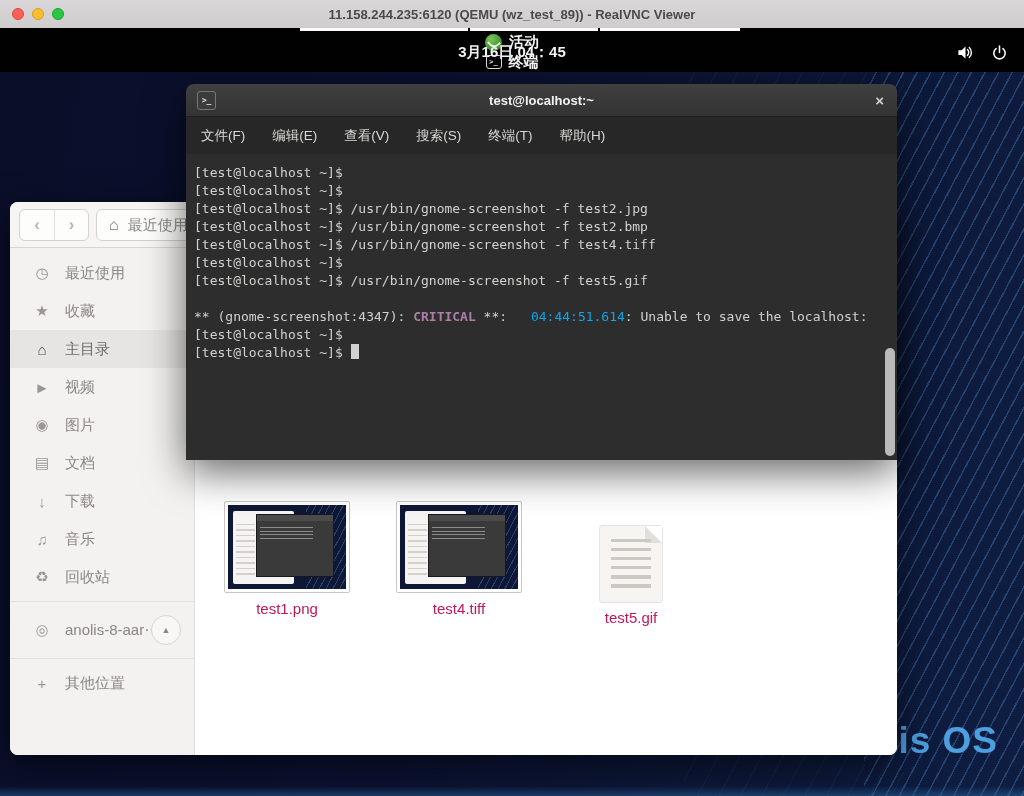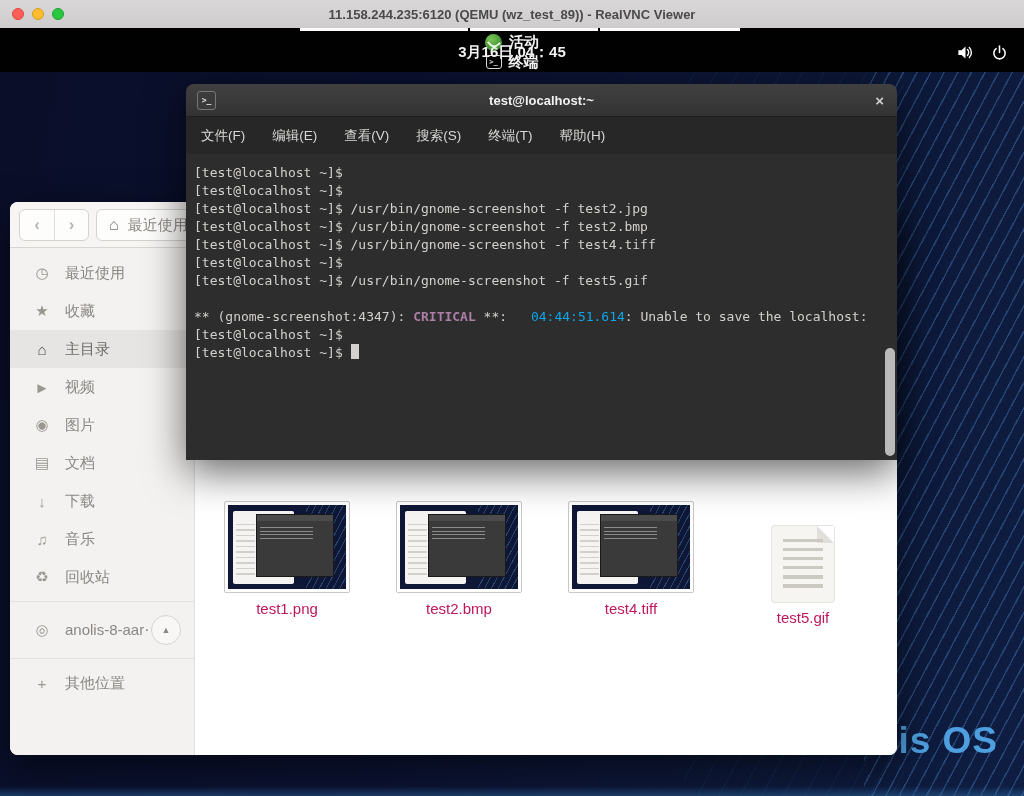--- a/index.html
+++ b/index.html
@@ -242,30 +242,20 @@
             <div class="flabel">test1.png</div>
           </div>
           <div class="fitem">
             <div class="thumbframe">
               <div class="mini">
                 <div class="mini-swirl"></div>
                 <div class="mini-fm"></div>
                 <div class="mini-term"></div>
               </div>
             </div>
-            <div class="flabel">test2.bmp</div>
-          </div>
-          <div class="fitem">
-            <div class="thumbframe">
-              <div class="mini">
-                <div class="mini-swirl"></div>
-                <div class="mini-fm"></div>
-                <div class="mini-term"></div>
-              </div>
-            </div>
             <div class="flabel">test4.tiff</div>
           </div>
           <div class="fitem row2">
             <div class="gificon"></div>
             <div class="flabel">test5.gif</div>
           </div>
         </div>
     </div>
   </div>
 

